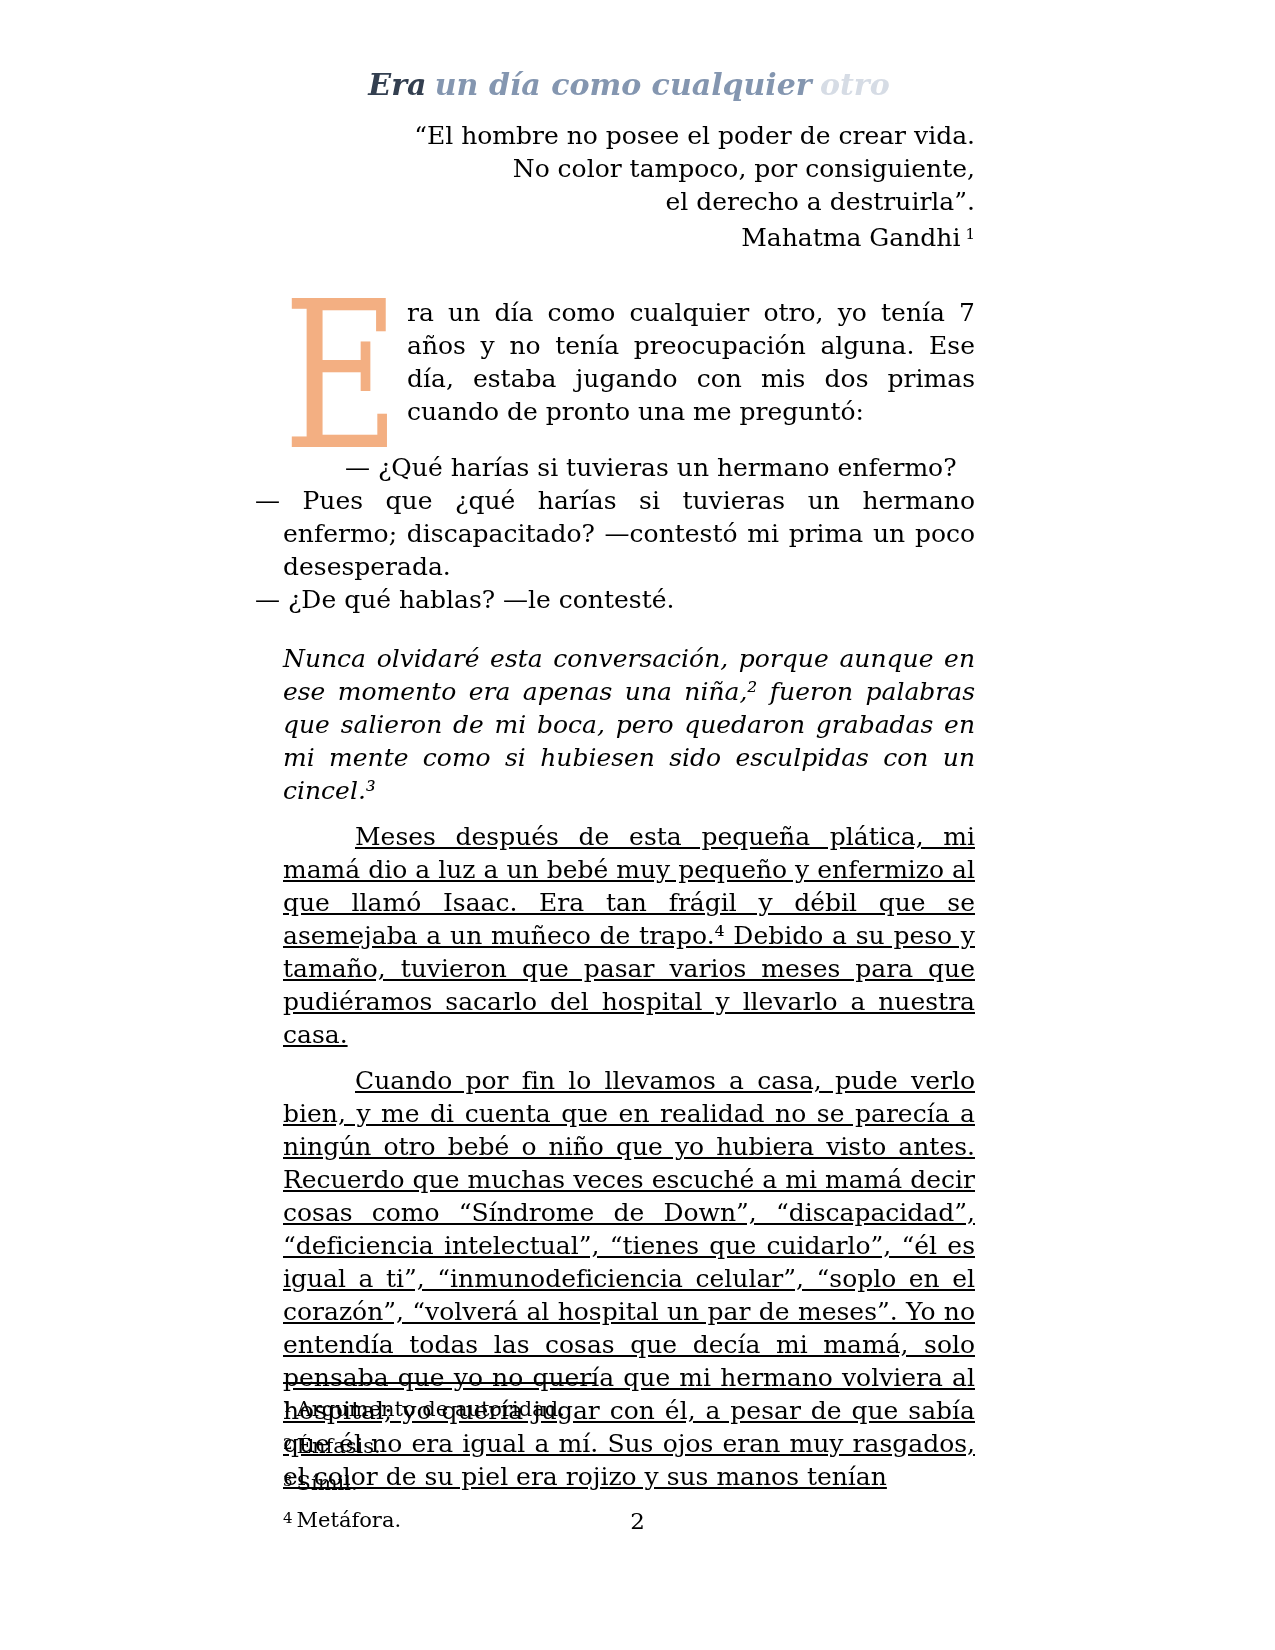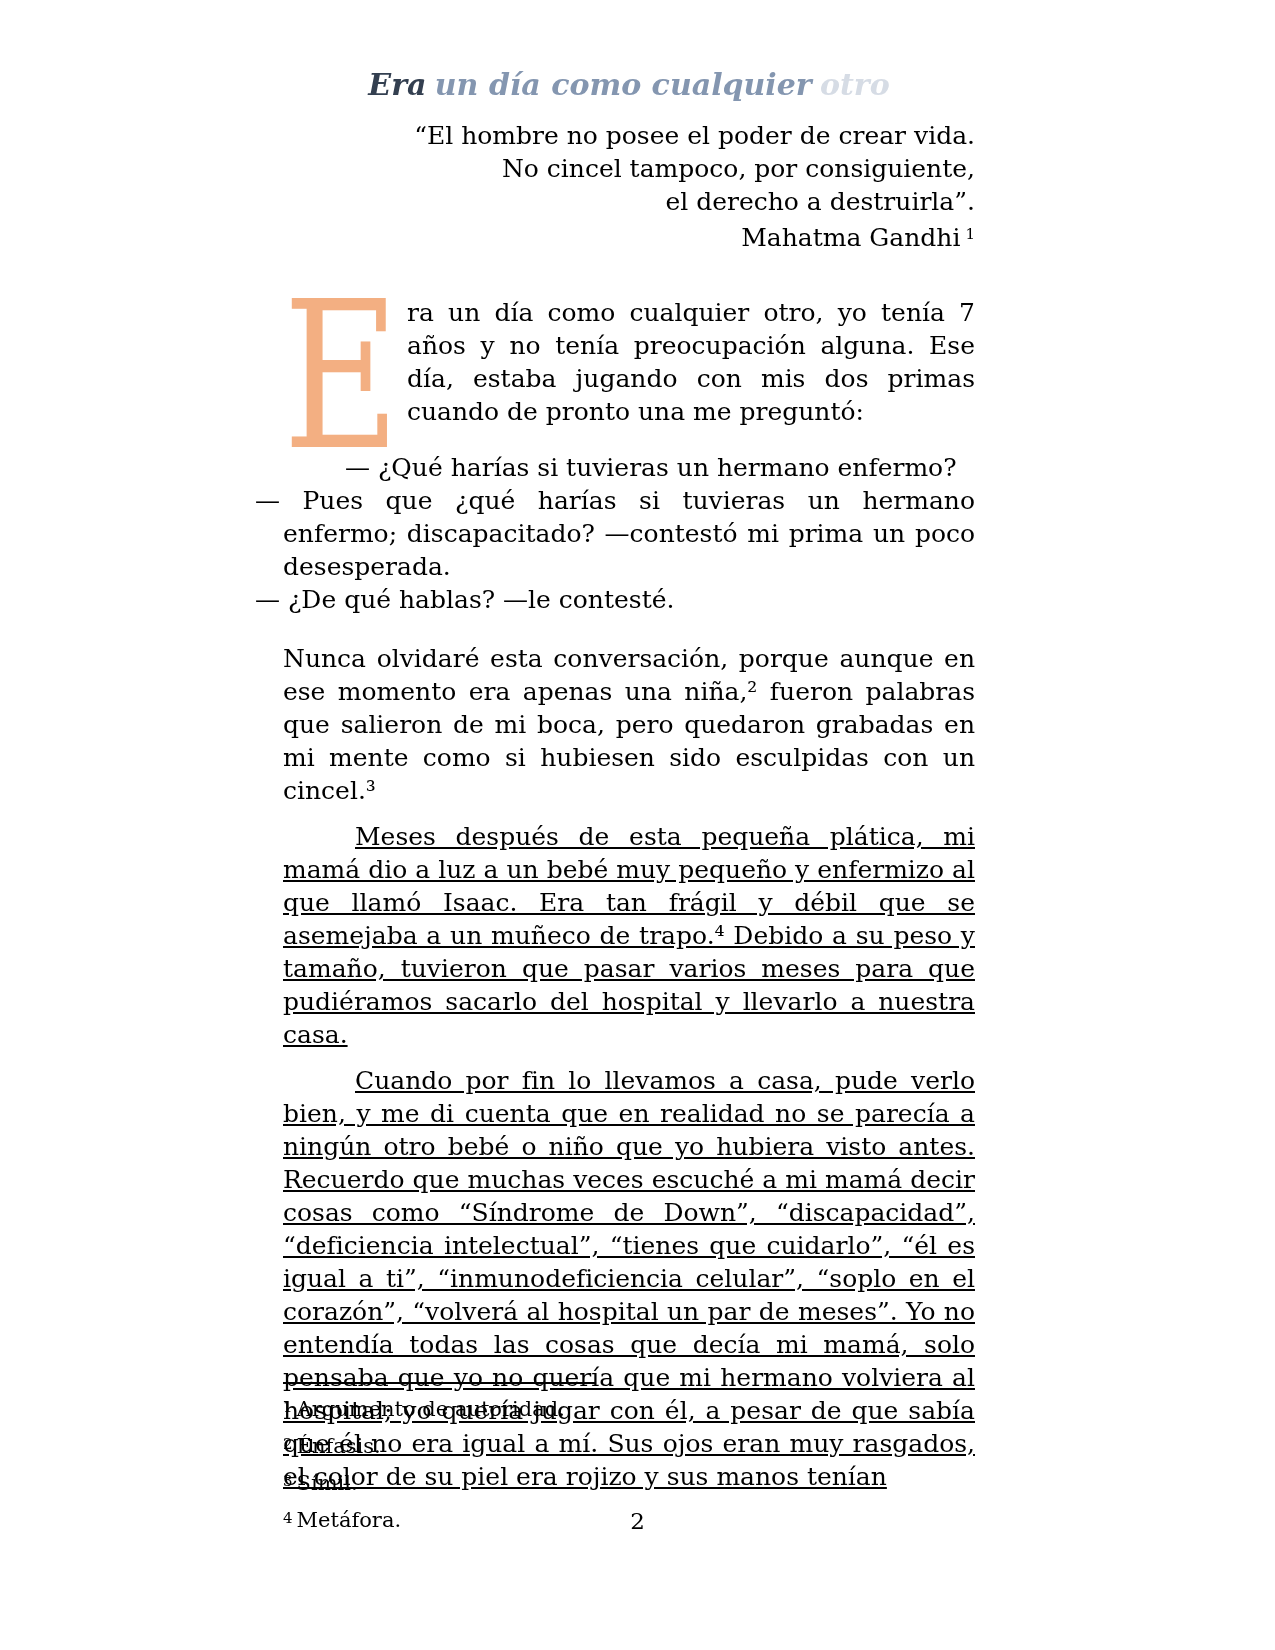--- a/index.html
+++ b/index.html
@@ -71,21 +71,21 @@
     transform-origin: left center;
     margin: 5px 14px 0 0;
   }
   .first-para { margin-bottom: 13px; }
 
   .dialogue { clear: left; margin-bottom: 26px; }
   .dialogue p { margin: 0; }
   .d-first { margin-left: 72px; text-indent: 62px; }
   .d-item  { margin-left: 72px; text-indent: -28px; }
 
-  .para-flush  { text-indent: 0; }
+  .para-flush  { text-indent: 0; font-style: italic; }
   .para-indent { text-indent: 72px; text-decoration: underline; }
 
   
   .footnotes {
     position: absolute;
     left: 283px;
     top: 1382px;
     width: 692px;
     font-size: 21px;
     line-height: 25px;
@@ -117,21 +117,21 @@
 
 <div class="page">
   <div class="content">
 
     <div class="title">
       <span class="t1">Era</span><span class="t2">un día como cualquier</span><span class="t3">otro</span>
     </div>
 
     <div class="epigraph">
       <div>“El hombre no posee el poder de crear vida.</div>
-      <div>No cincel tampoco, por consiguiente,</div>
+      <div>No color tampoco, por consiguiente,</div>
       <div>el derecho a destruirla”.</div>
       <div class="attribution"><span>Mahatma Gandhi</span><span class="sup-ref">1</span></div>
     </div>
 
     <div class="body">
 
       <p class="first-para"><span class="dropcap">E</span><span>ra un día como cualquier otro, yo tenía 7 años y no tenía preocupación alguna. Ese día, estaba jugando con mis dos primas cuando de pronto una me preguntó:</span></p>
 
       <div class="dialogue">
         <p class="d-first"><span>—</span> <span>¿Qué harías si tuvieras un hermano enfermo?</span></p>

